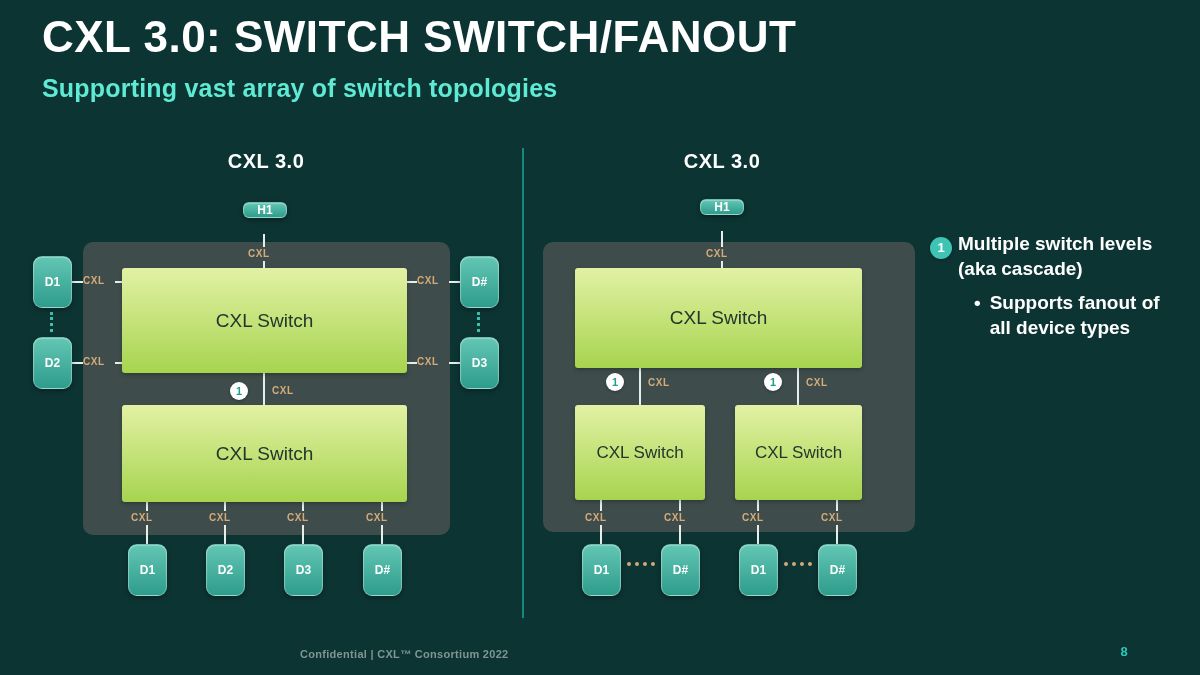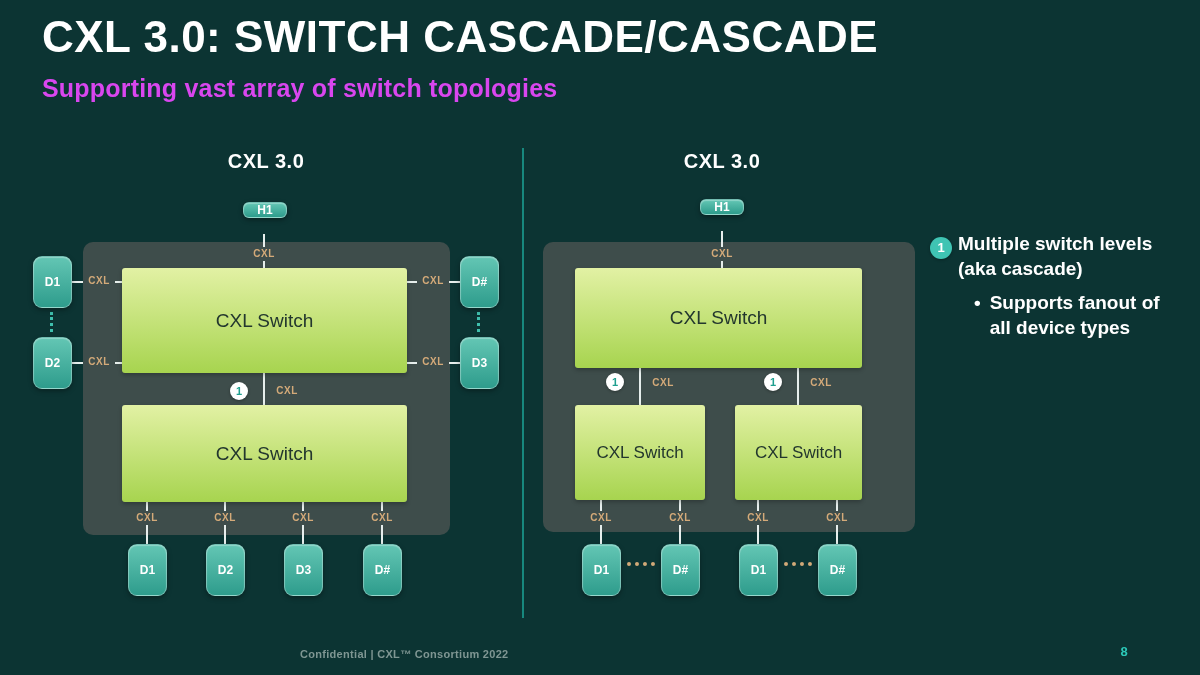--- a/index.html
+++ b/index.html
@@ -8,21 +8,21 @@
     background:#0c3433;
     font-family:"Liberation Sans", sans-serif;
   }
   .title{
     position:absolute;left:42px;top:12px;
     font-size:44px;font-weight:bold;color:#ffffff;letter-spacing:0.5px;
     white-space:nowrap;
   }
   .subtitle{
     position:absolute;left:42px;top:74px;
-    font-size:25px;font-weight:bold;color:#d946ef;letter-spacing:0.2px;
+    font-size:25px;font-weight:bold;color:#5eead4;letter-spacing:0.2px;
     white-space:nowrap;
   }
   .diag-title{
     position:absolute;color:#ffffff;font-weight:bold;font-size:20px;
     text-align:center;letter-spacing:0.5px;z-index:2;
   }
   .panel{
     position:absolute;background:#3e4d4b;border-radius:10px;z-index:1;
   }
   .sw{
@@ -41,21 +41,21 @@
     color:#ffffff;font-weight:bold;font-size:12px;
     display:flex;align-items:center;justify-content:center;
     box-sizing:border-box;
   }
   .host{width:44px;height:16px;border-radius:6px;}
   .vline{position:absolute;width:2px;background:#e6eeec;z-index:2;}
   .hline{position:absolute;height:2px;background:#e6eeec;z-index:2;}
   .cxl{
     position:absolute;z-index:4;height:14px;line-height:14px;
     font-size:10px;font-weight:bold;letter-spacing:0.5px;
-    color:#d4aa79;text-align:center;background:#3e4d4b;
+    color:#d4aa79;background:#3e4d4b;
   }
   .badge{
     position:absolute;z-index:5;width:18px;height:18px;border-radius:50%;
     background:#ffffff;color:#1f9f8f;font-size:11px;font-weight:bold;
     text-align:center;line-height:18px;
     box-shadow:0 1px 3px rgba(0,0,0,.3);
   }
   .ann-badge{
     width:22px;height:22px;line-height:22px;font-size:13px;
     background:#3fc4b3;color:#ffffff;
@@ -77,21 +77,21 @@
   .page-num{
     position:absolute;left:1112px;top:644px;width:24px;text-align:center;
     font-size:13px;font-weight:bold;color:#2cc8b8;z-index:2;
   }
 </style>
 </head>
 <body>
 
 <div class="slide">
 
-  <div class="title">CXL 3.0: SWITCH CASCADE/CASCADE</div>
+  <div class="title">CXL 3.0: SWITCH SWITCH/FANOUT</div>
   <div class="subtitle">Supporting vast array of switch topologies</div>
 
   <div class="divider" style="left:522px;top:148px;height:470px"></div>
 
   <div>
     <div class="diag-title" style="left:166px;top:150px;width:200px">CXL 3.0</div>
 
     <div class="panel" style="left:83px;top:242px;width:367px;height:293px"></div>
 
     <div class="dev host" style="left:243px;top:202px">H1</div>

